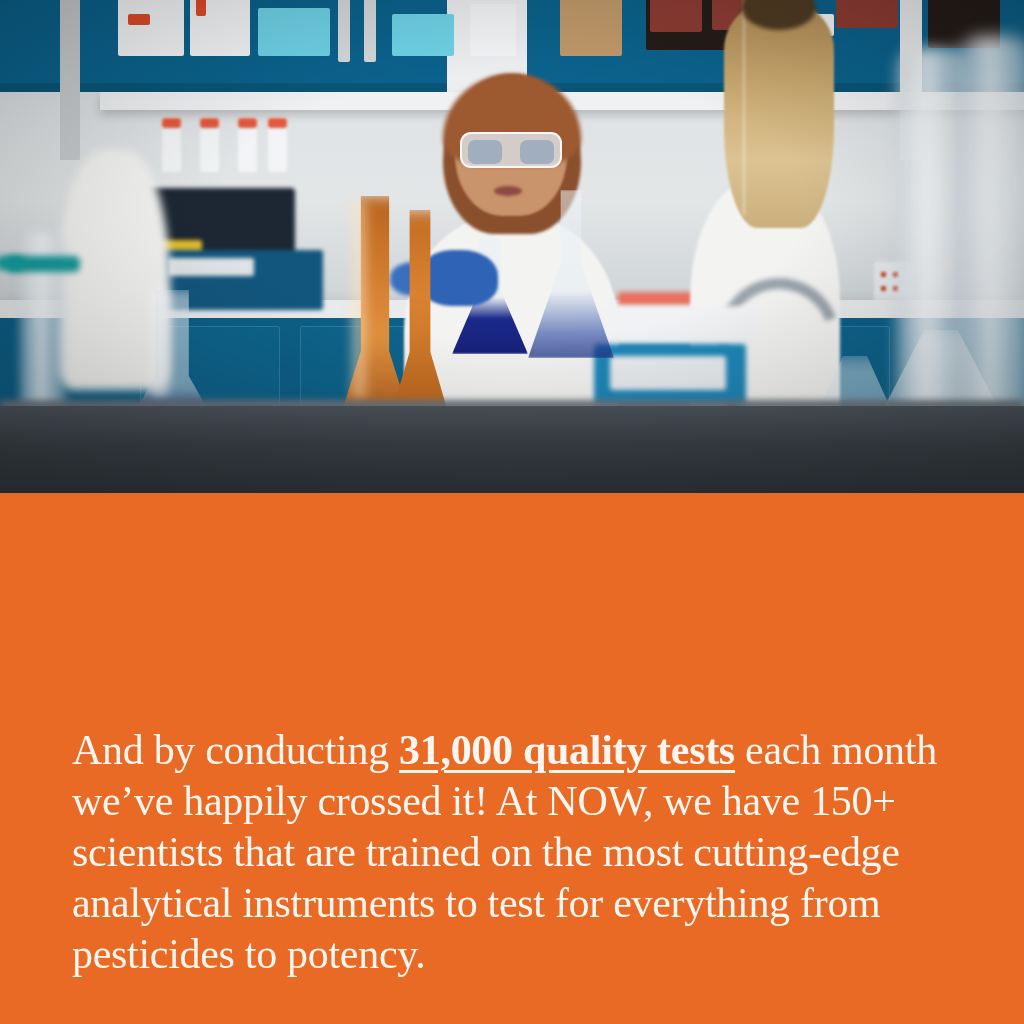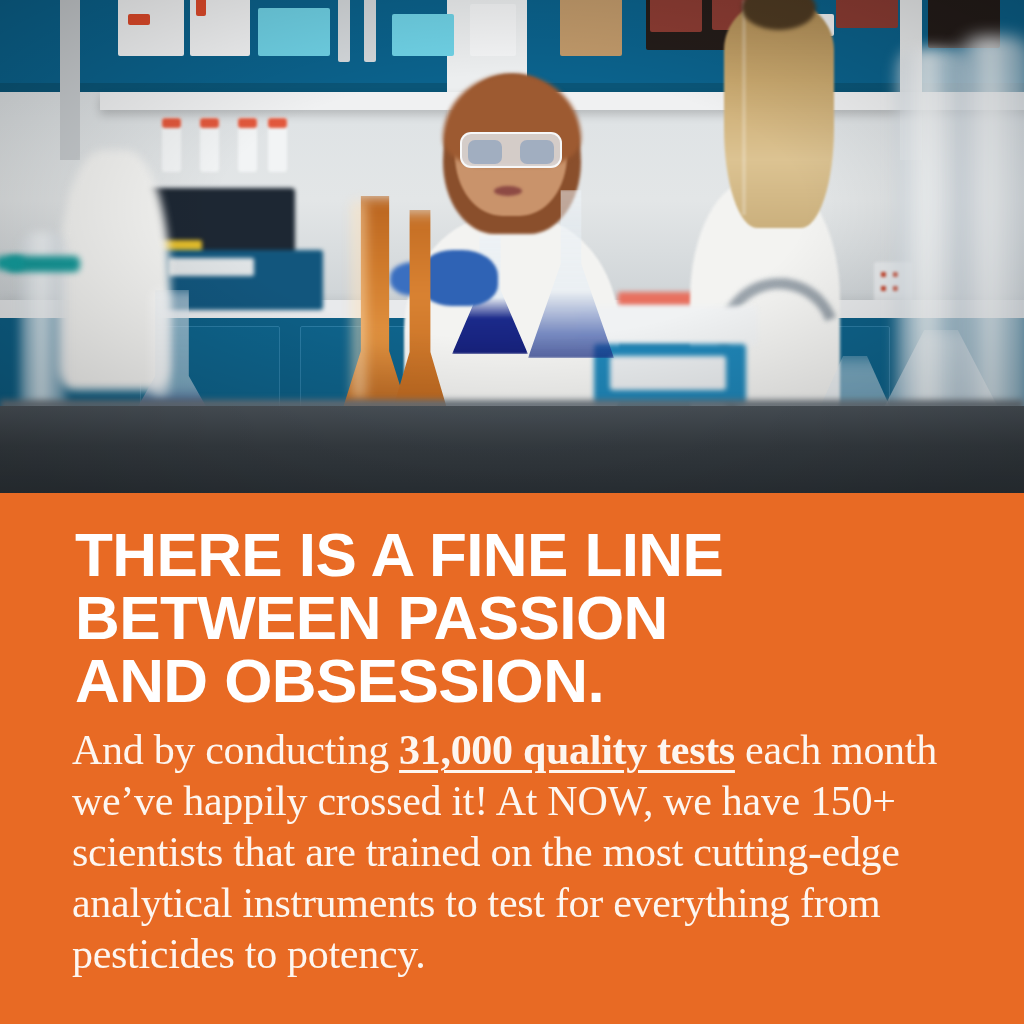--- a/index.html
+++ b/index.html
@@ -489,23 +489,18 @@
     <div class="clear2"></div>
 
     <div class="bench-edge"></div>
     <div class="bench"></div>
 
     <div class="vignette"></div>
   </div>
 
   <div class="panel">
 
-    <div class="headline">
-      <span class="hl-line">THERE IS A FINE LINE</span>
-      <span class="hl-line">BETWEEN PASSION</span>
-      <span class="hl-line">AND OBSESSION.</span>
-    </div>
 
     <p class="body-copy"><span>And by conducting </span><b>31,000 quality tests</b><span> each month we’ve happily crossed it! At NOW, we have 150+ scientists that are trained on the most cutting-edge analytical instruments to test for everything from pesticides to potency.</span></p>
 
   </div>
 
 </div>
 
 </body></html>

